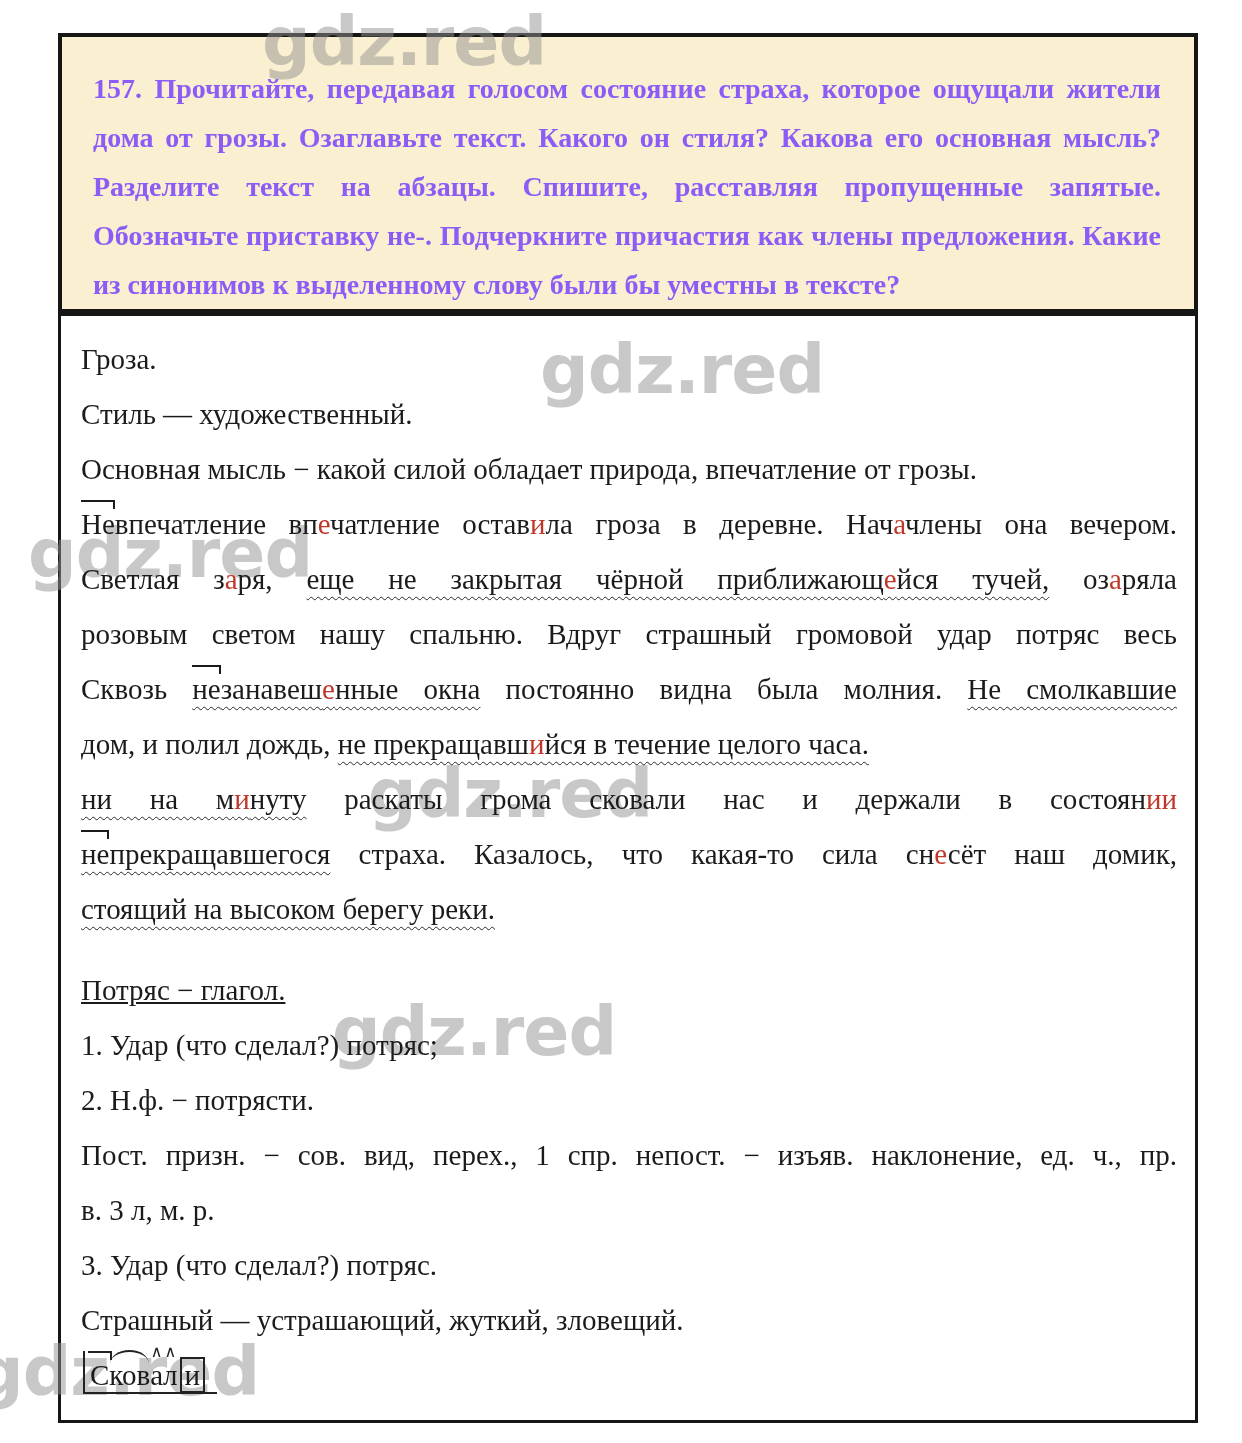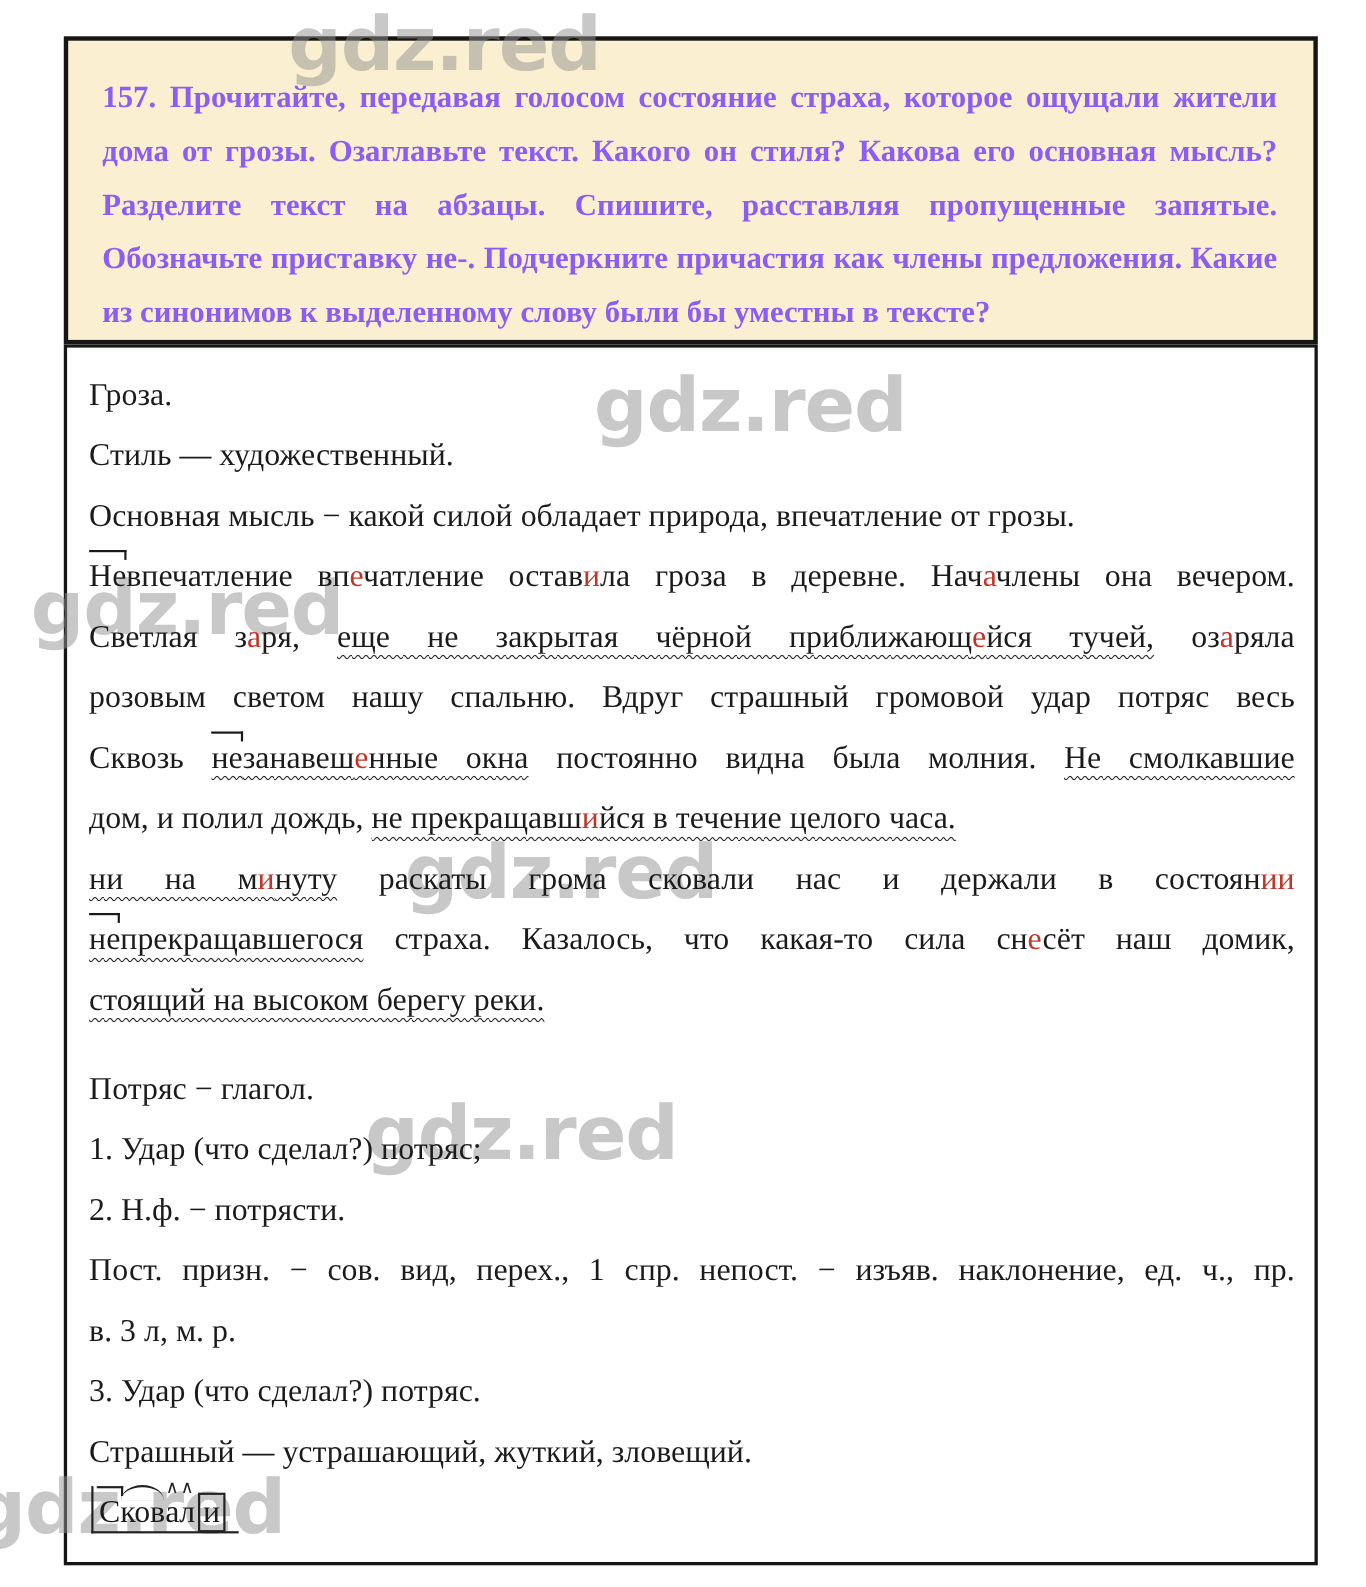--- a/index.html
+++ b/index.html
@@ -17,21 +17,21 @@
   .task-text{position:relative;z-index:2;margin:17px;padding:10px 16px 0 14px;
              font-weight:bold;color:#8b5cf6;font-size:28px;line-height:49px;
              text-align:justify;}
 
   
   .answer-box{position:absolute;left:58px;top:313px;width:1140px;height:1110px;box-sizing:border-box;
               background:#ffffff;border:3px solid #161616;}
   .answer-content{position:relative;z-index:2;padding:16px 18px 0 20px;}
   .ans-line{font-size:29px;line-height:55px;white-space:normal;}
   .ans-line.just{text-align:justify;text-align-last:justify;}
-  .ans-line.gap{margin-top:26px;}
+  .ans-line.gap{margin-top:26px;text-decoration:underline;}
 
   .seg{color:inherit;}
   .red{color:#c0372a;}
   .wavy{text-decoration:underline;text-decoration-style:wavy;text-decoration-color:#2a2a2a;
         text-decoration-thickness:1px;text-underline-offset:7px;}
   .prefix-mark{position:relative;}
   .prefix-mark::after{content:'';position:absolute;left:0;right:0;top:-8px;height:7px;
         border-top:2px solid #1a1a1a;border-right:2px solid #1a1a1a;}
 
   

